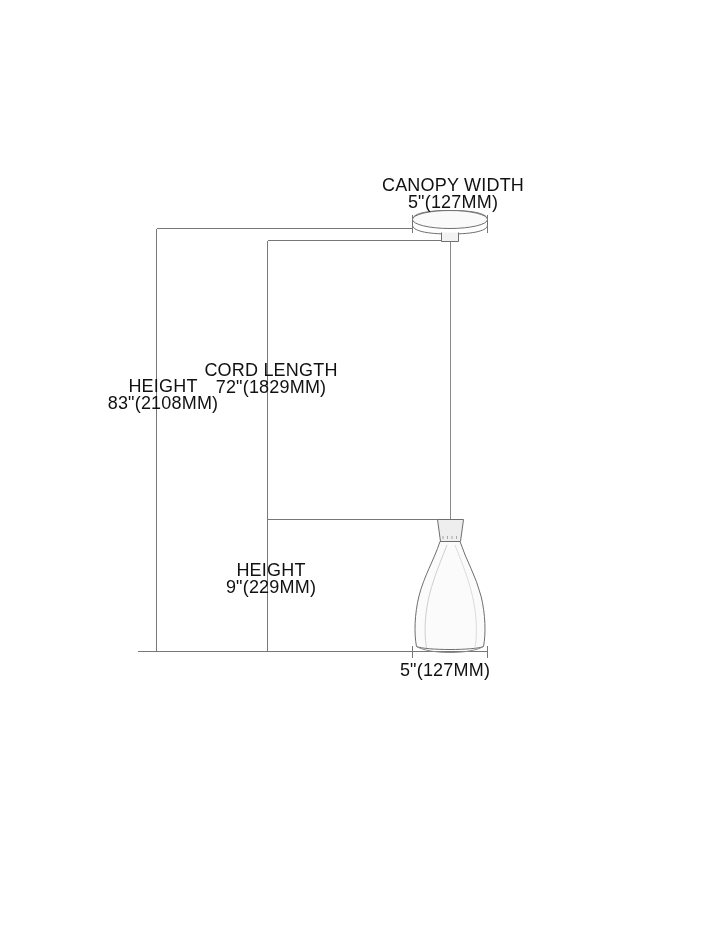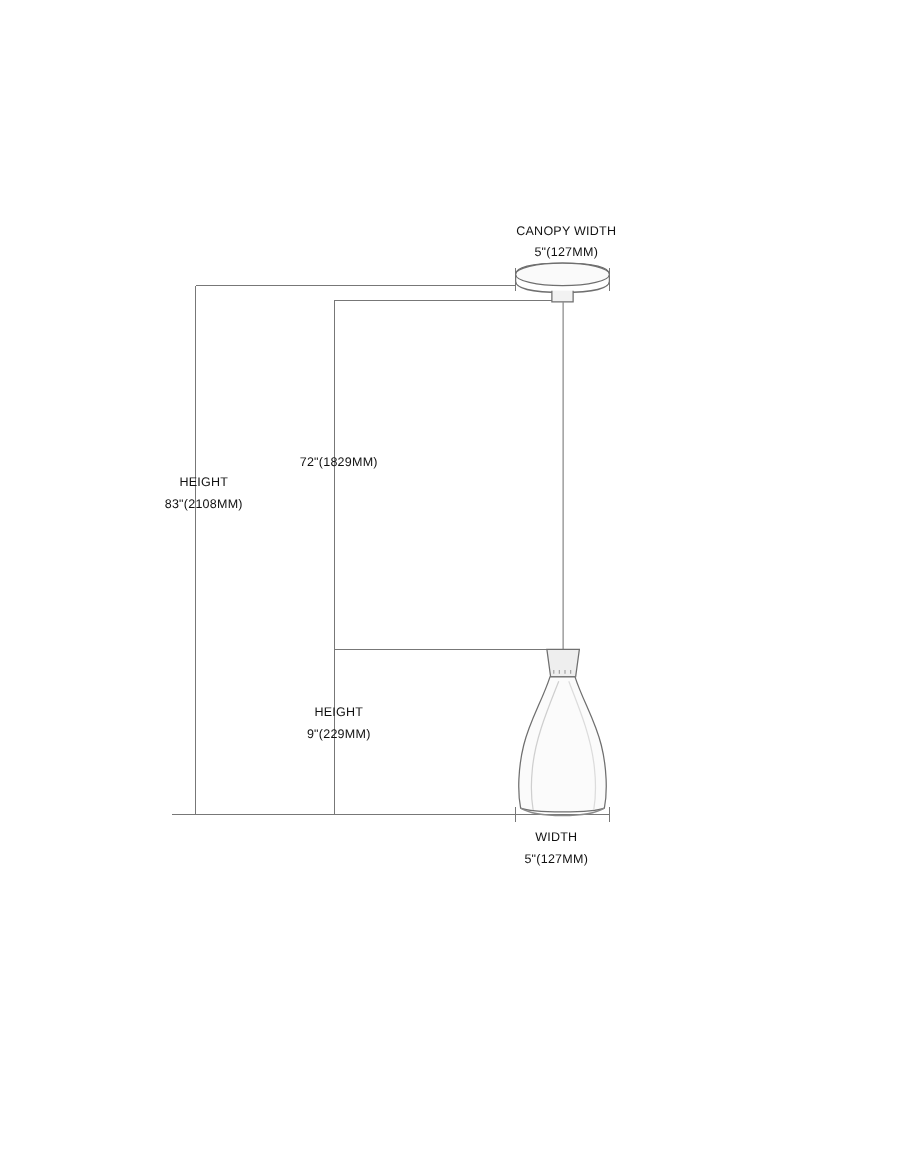--- a/index.html
+++ b/index.html
@@ -18,21 +18,21 @@
   #diagram {
     position: absolute;
     left: 0;
     top: 0;
     width: 720px;
     height: 932px;
   }
   .label {
     position: absolute;
     text-align: center;
-    font-size: 10px;
+    font-size: 18px;
     line-height: 17px;
     color: #111111;
     white-space: nowrap;
     letter-spacing: 0.2px;
   }
   .label .ttl {
     display: block;
   }
   .label .val {
     display: block;
@@ -124,29 +124,29 @@
     </g>
   </g>
 </svg>
 
 <div class="label" id="lbl-canopy">
   <span class="ttl">CANOPY WIDTH</span>
   <span class="val">5"(127MM)</span>
 </div>
 
 <div class="label" id="lbl-cord">
+  <span class="ttl">CORD LENGTH</span>
   <span class="val">72"(1829MM)</span>
 </div>
 
 <div class="label" id="lbl-overall">
   <span class="ttl">HEIGHT</span>
   <span class="val">83"(2108MM)</span>
 </div>
 
 <div class="label" id="lbl-height">
   <span class="ttl">HEIGHT</span>
   <span class="val">9"(229MM)</span>
 </div>
 
 <div class="label" id="lbl-width">
-  <span class="ttl">WIDTH</span>
   <span class="val">5"(127MM)</span>
 </div>
 
 </body></html>

